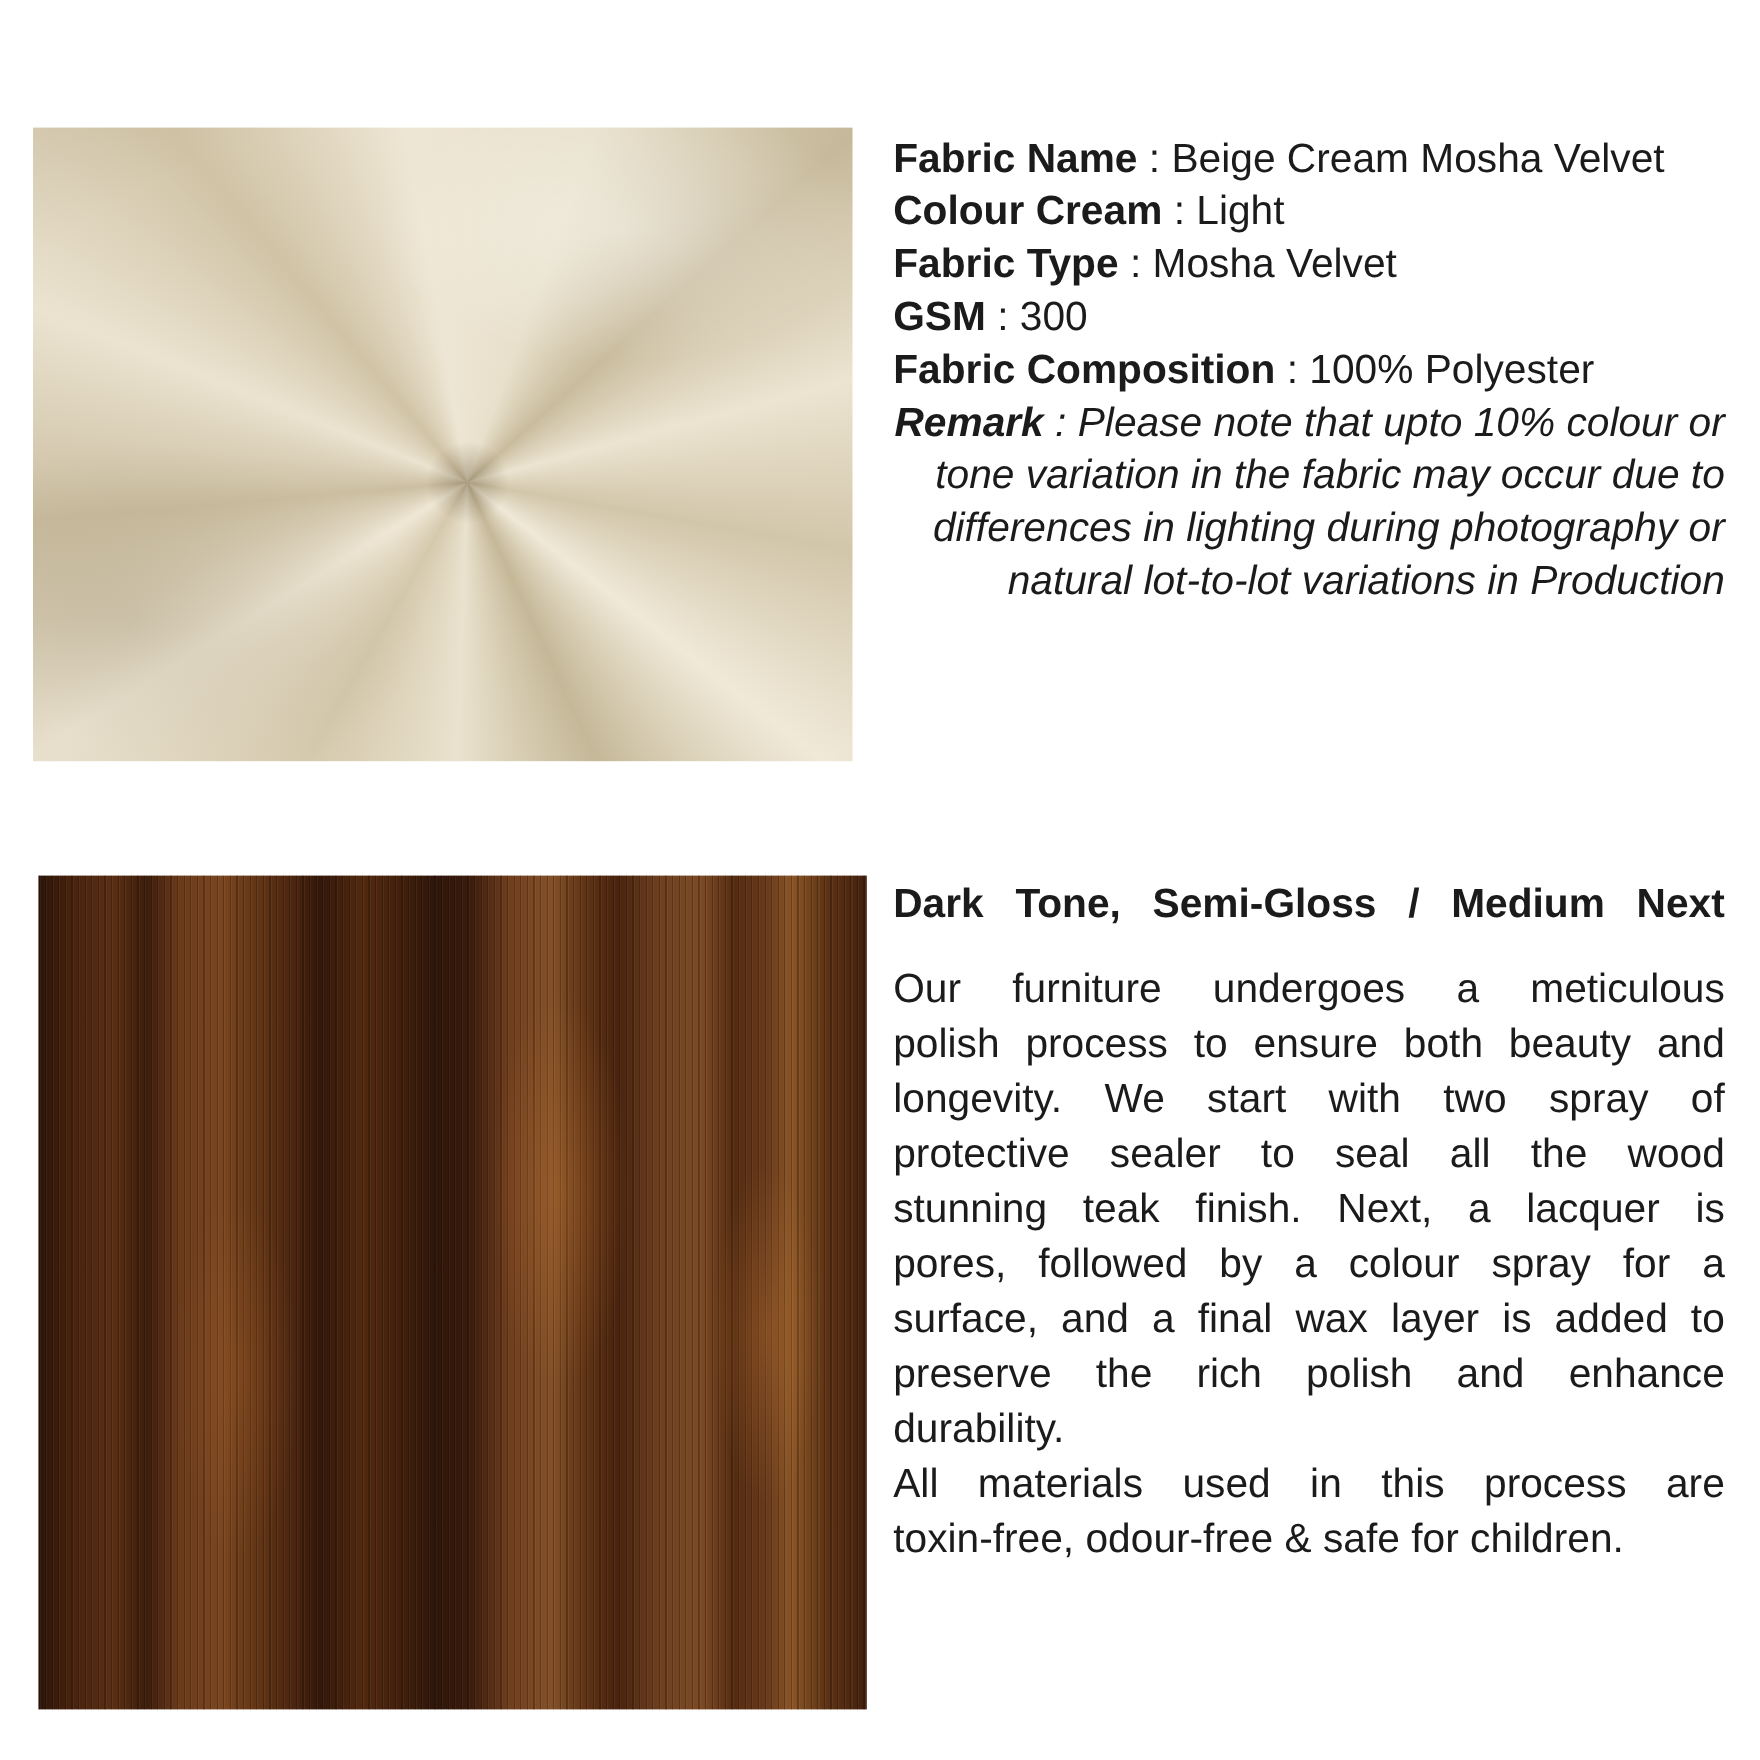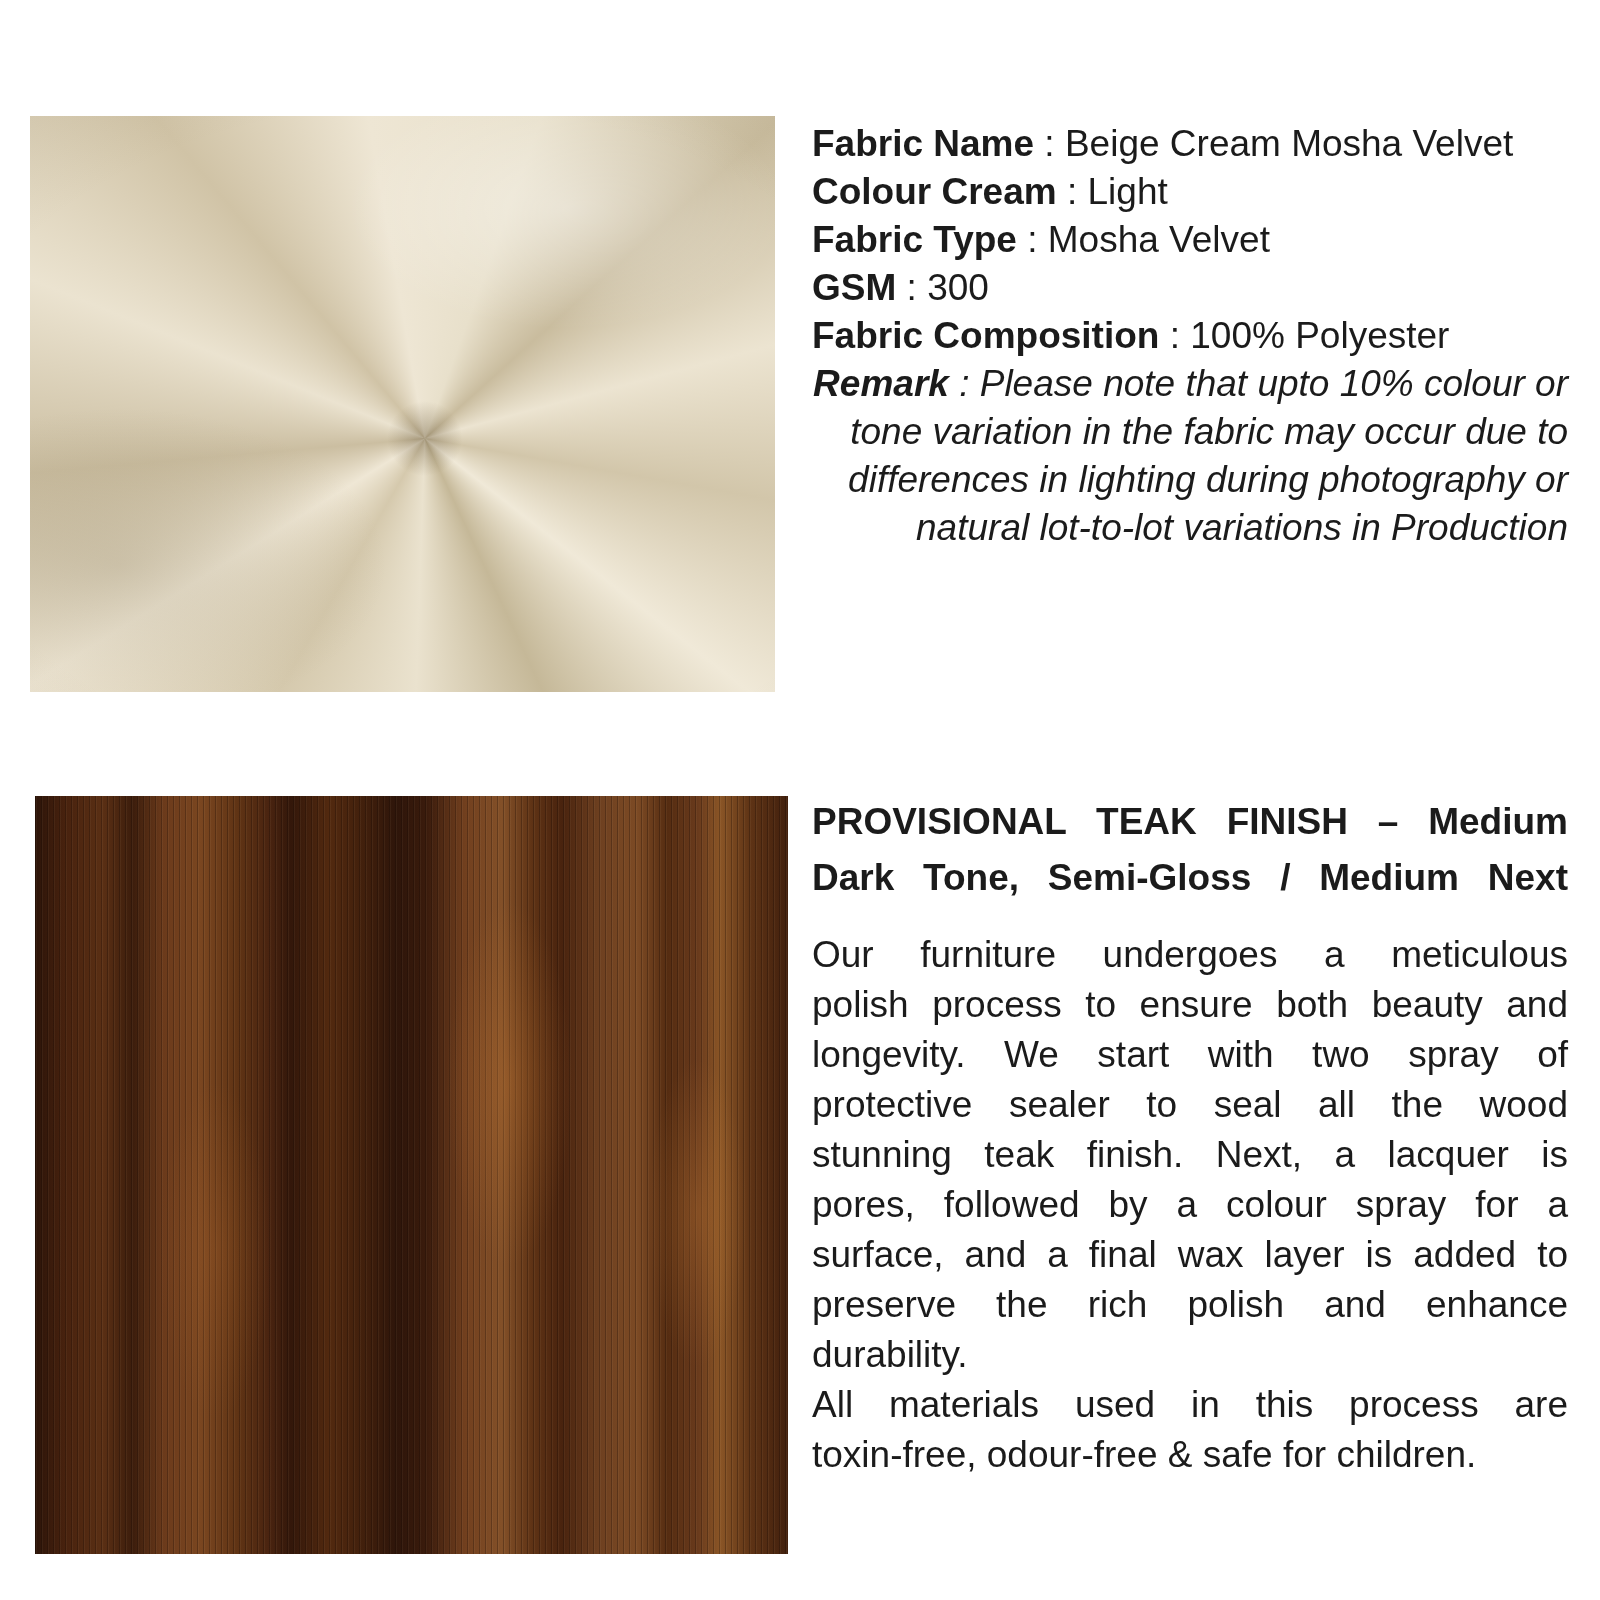--- a/index.html
+++ b/index.html
@@ -79,21 +79,20 @@
       <div class="field"><span class="lbl">Fabric Type</span><span> : </span><span class="val">Mosha Velvet</span></div>
       <div class="field"><span class="lbl">GSM</span><span> : </span><span class="val">300</span></div>
       <div class="field"><span class="lbl">Fabric Composition</span><span> : </span><span class="val">100% Polyester</span></div>
       <div class="field italic"><span class="lbl">Remark</span><span> : </span><span class="val">Please note that upto 10% colour or tone variation in the fabric may occur due to differences in lighting during photography or natural lot-to-lot variations in Production</span></div>
     </div>
 
   <div class="photo wood"></div>
 
   <div class="finish">
     <div class="heading-wrap" id="finish-heading">
-        <div class="hline">PROVISIONAL TEAK FINISH – Medium</div>
         <div class="hline">Dark Tone, Semi-Gloss / Medium Next</div>
       </div>
     <div id="finish-paragraphs">
         <div class="jline">Our furniture undergoes a meticulous</div>
         <div class="jline">polish process to ensure both beauty and</div>
         <div class="jline">longevity. We start with two spray of</div>
         <div class="jline">protective sealer to seal all the wood</div>
         <div class="jline">stunning teak finish. Next, a lacquer is</div>
         <div class="jline">pores, followed by a colour spray for a</div>
         <div class="jline">surface, and a final wax layer is added to</div>

